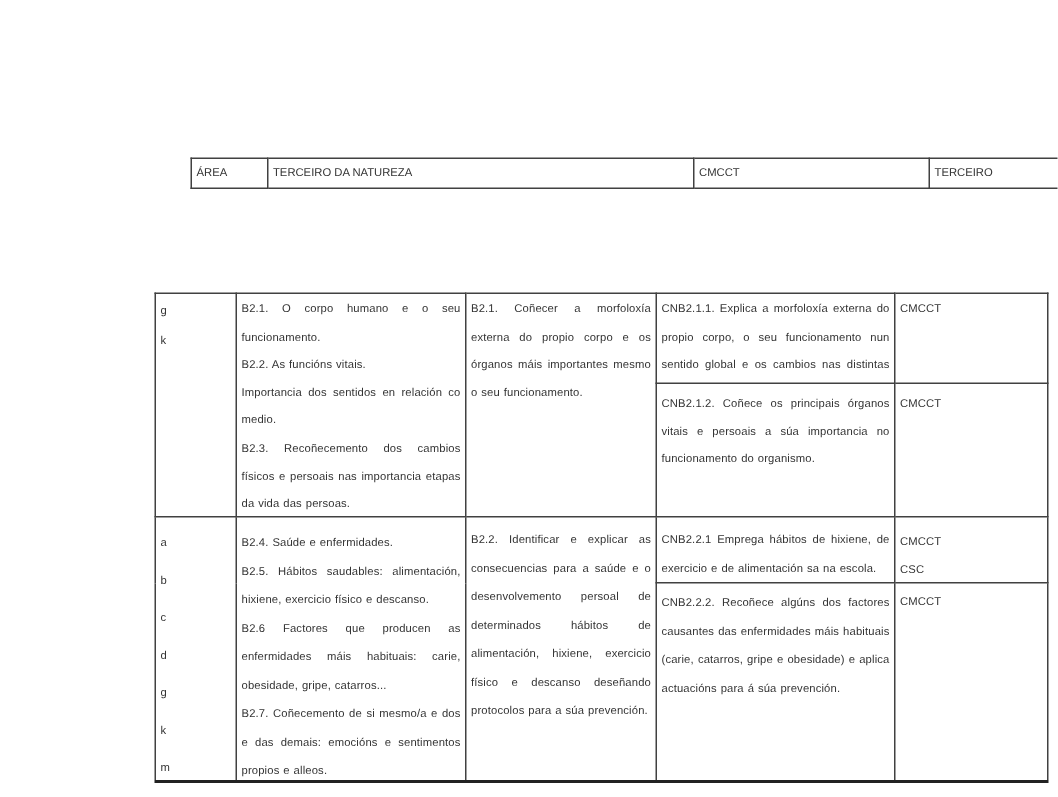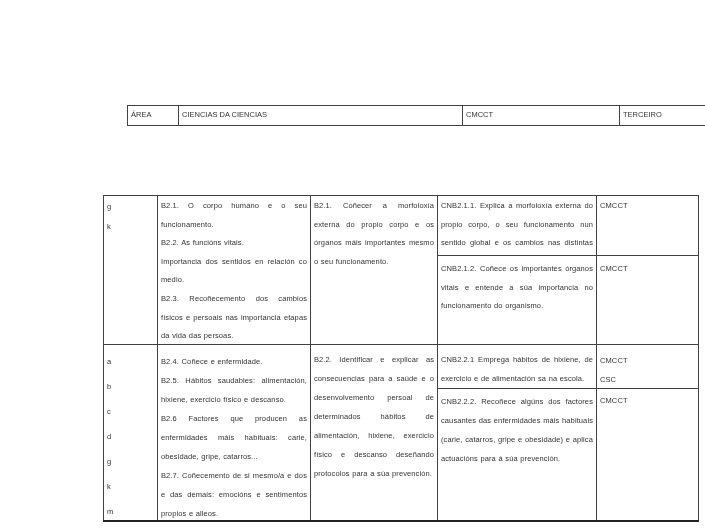--- a/index.html
+++ b/index.html
@@ -73,21 +73,21 @@
       <col style="width:153px">
     <col style="width:157px">
       <col style="width:103px">
   </colgroup>
   <tbody>
       <tr style="height:20px">
     <td>
           <div class="hcell">ÁREA</div>
         </td>
     <td colspan="2">
-          <div class="hcell">CIENCIAS DA CIENCIAS</div>
+          <div class="hcell">TERCEIRO DA NATUREZA</div>
         </td>
     <td>
           <div class="hcell">CMCCT</div>
         </td>
     <td>
           <div class="hcell">TERCEIRO</div>
         </td>
   </tr>
 </tbody>
   </table>
@@ -129,21 +129,21 @@
     </td>
     <td>
       <div class="clip comp first" style="height:58px">
         <p>CMCCT</p>
       </div>
     </td>
   </tr>
   <tr style="height:89px">
     <td>
       <div class="clip" style="height:87px; padding-top:4px">
-        <p>CNB2.1.2. Coñece os importantes órganos vitais e entende a súa importancia no funcionamento do organismo.</p>
+        <p>CNB2.1.2. Coñece os principais órganos vitais e persoais a súa importancia no funcionamento do organismo.</p>
       </div>
     </td>
     <td>
       <div class="clip comp first" style="height:87px; padding-top:4px">
         <p>CMCCT</p>
       </div>
     </td>
   </tr>
 
   <tr style="height:44px">
@@ -153,21 +153,21 @@
         <p>b</p>
         <p>c</p>
         <p>d</p>
         <p>g</p>
         <p>k</p>
         <p>m</p>
       </div>
     </td>
     <td rowspan="2">
       <div class="clip lh19" style="height:174px; padding-top:7px">
-        <p>B2.4. Coñece e enfermidade.</p>
+        <p>B2.4. Saúde e enfermidades.</p>
         <p>B2.5. Hábitos saudables: alimentación, hixiene, exercicio físico e descanso.</p>
         <p>B2.6 Factores que producen as enfermidades máis habituais: carie, obesidade, gripe, catarros...</p>
         <p>B2.7. Coñecemento de si mesmo/a e dos e das demais: emocións e sentimentos propios e alleos.</p>
       </div>
     </td>
     <td rowspan="2">
       <div class="clip lh19" style="height:174px; padding-top:5px">
         <p>B2.2. Identificar e explicar as consecuencias para a saúde e o desenvolvemento persoal de determinados hábitos de alimentación, hixiene, exercicio físico e descanso deseñando protocolos para a súa prevención.</p>
       </div>
     </td>

